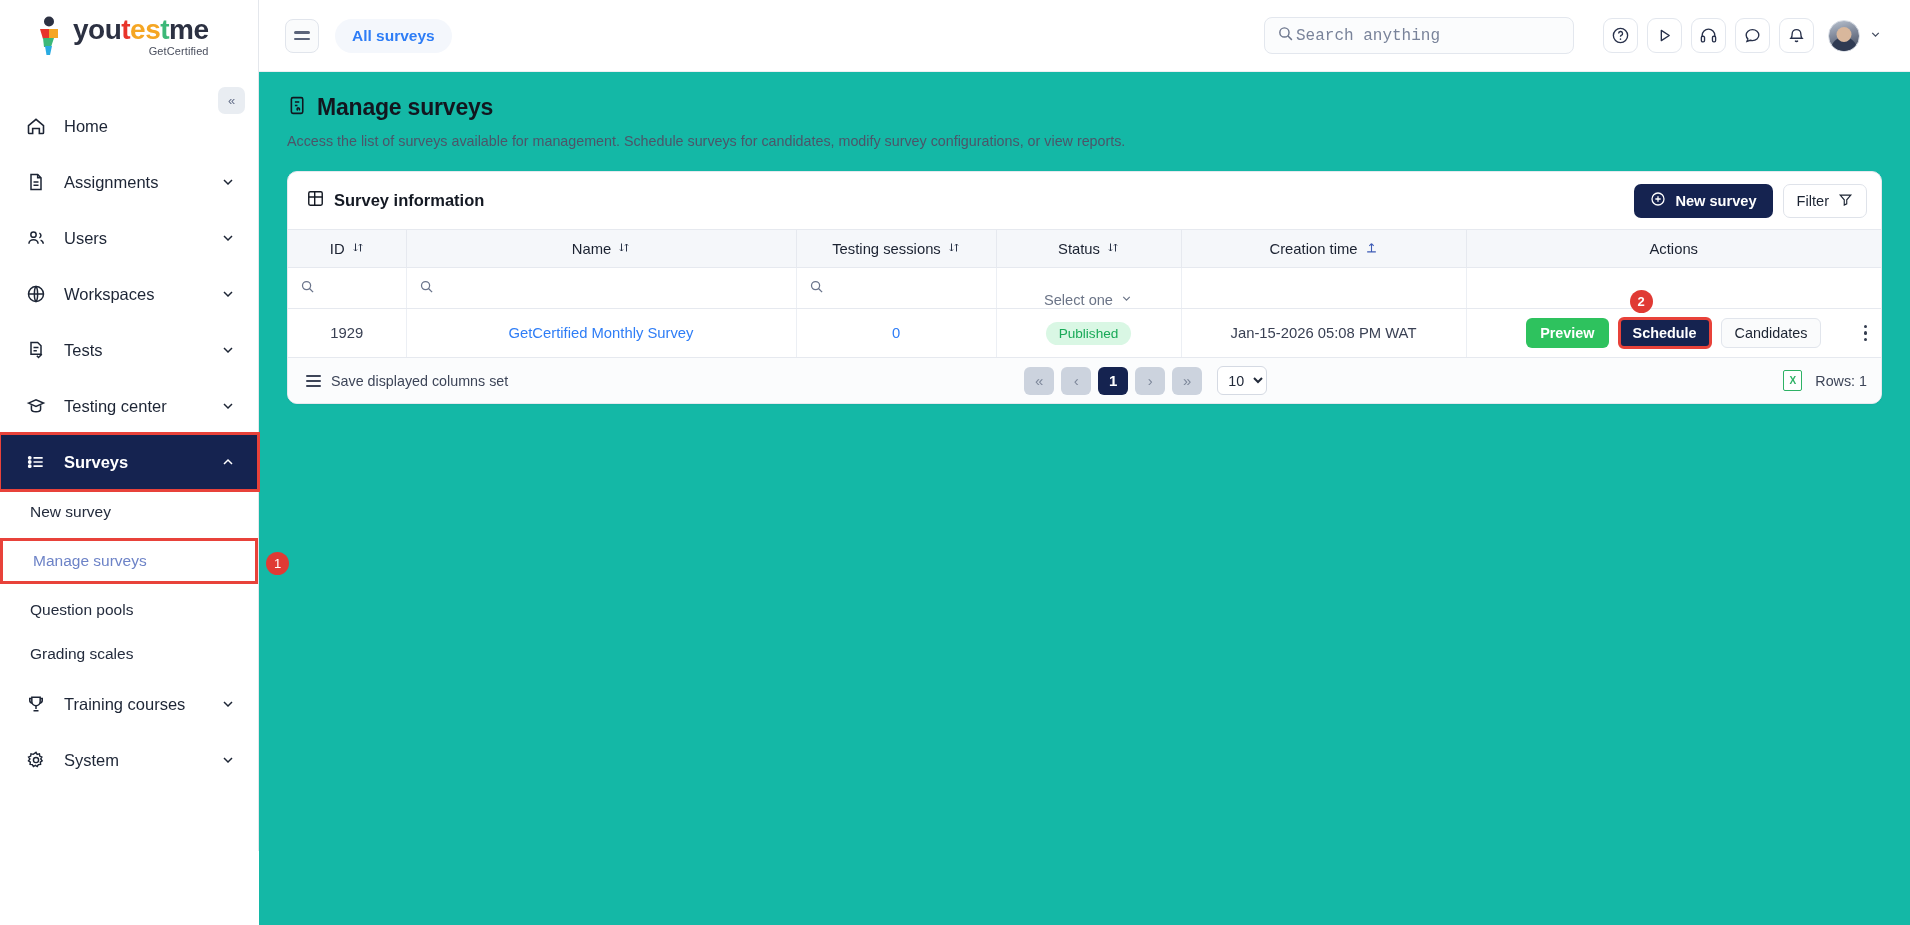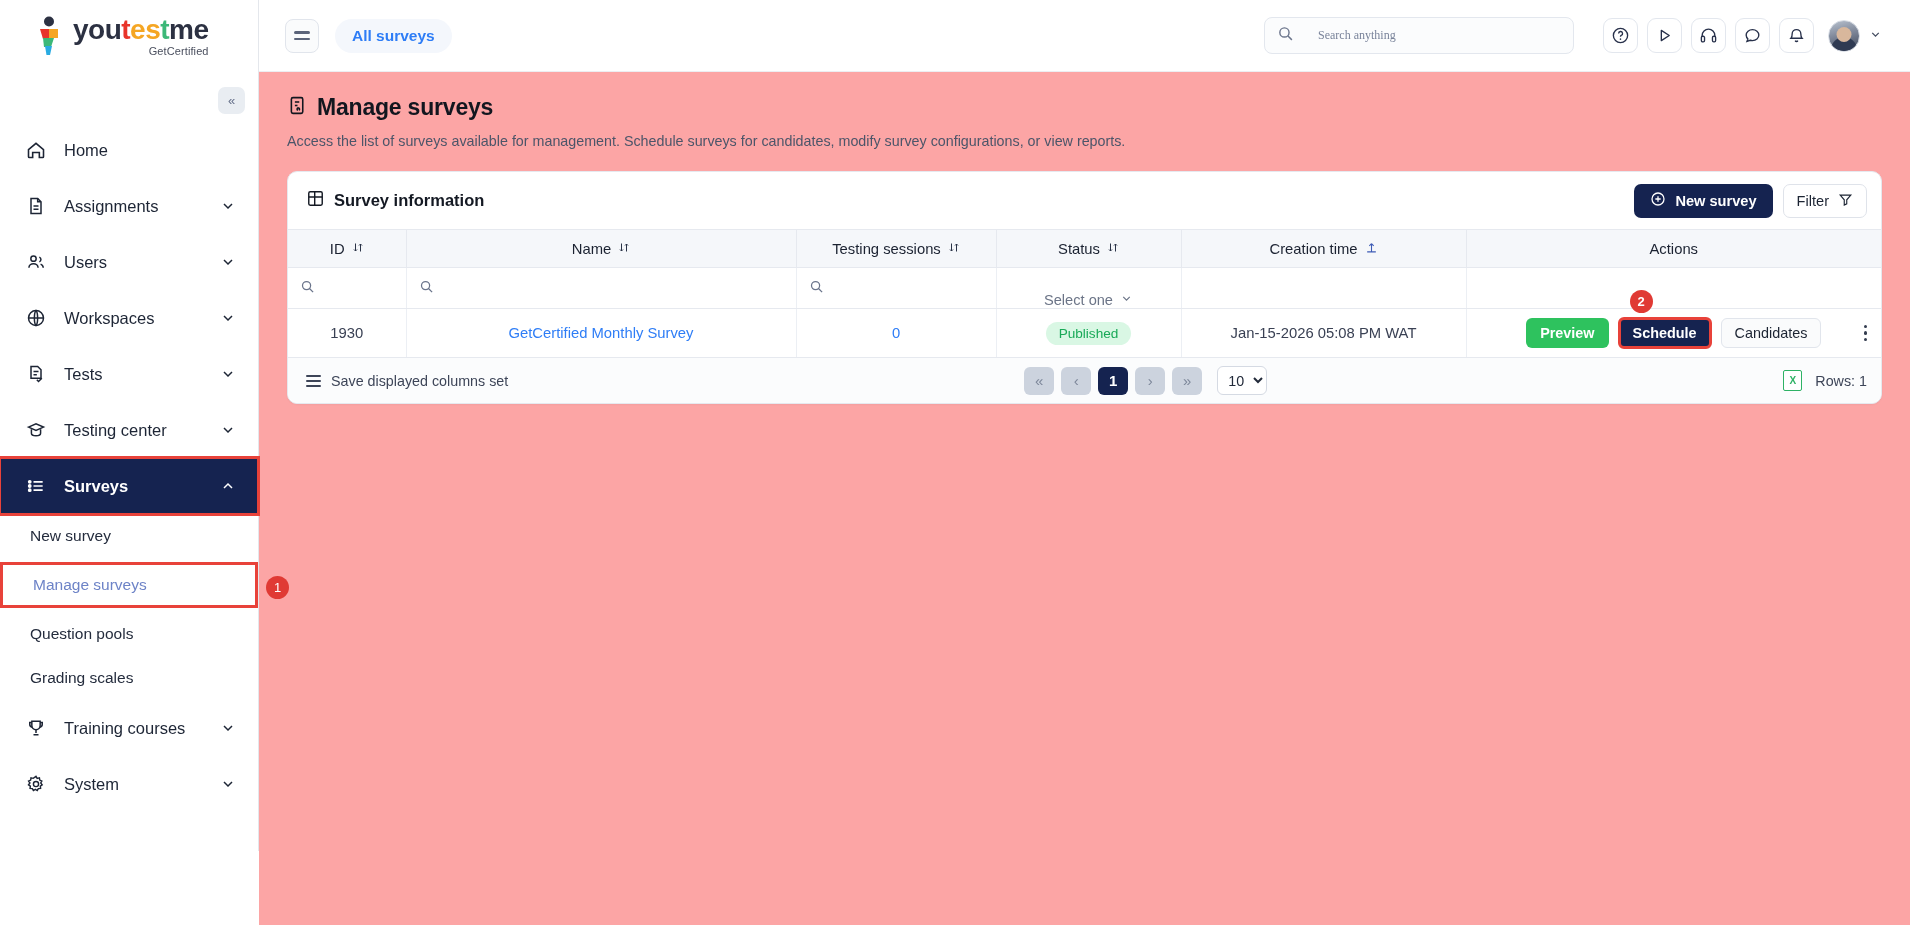--- a/index.html
+++ b/index.html
@@ -10,21 +10,21 @@
     overflow: hidden;
   }
   .app { display: flex; width: 1910px; height: 925px; position: relative; }
 
   
   .sidebar {
     width: 259px; min-width: 259px; height: 851px;
     background: #ffffff;
     border-right: 1px solid #e4e7ec;
     position: relative;
-    display: flex; flex-direction: column; gap: 24px;
+    display: flex; flex-direction: column;
   }
   .logo-area {
     height: 72px; display: flex; align-items: center; padding-left: 32px;
     position: relative;
   }
   .logo-mark { width: 34px; height: 40px; position: relative; margin-right: 7px; }
   .logo-text-wrap { display: flex; flex-direction: column; line-height: 1; }
   .logo-word { font-size: 28px; font-weight: bold; letter-spacing: -0.5px; }
   .logo-word .c1 { color: #2c3142; }
   .logo-word .c2 { color: #e8342a; }
@@ -69,21 +69,21 @@
     background: #ffffff;
   }
   .badge-num {
     position: absolute; width: 23px; height: 23px; border-radius: 50%;
     background: #e03a34; color: #fff; font-size: 13px;
     display: flex; align-items: center; justify-content: center;
     font-family: "Liberation Sans", sans-serif; z-index: 40;
   }
 
   
-  .main { flex: 1; display: flex; flex-direction: column; background: #fca5a5; min-width: 0;}
+  .main { flex: 1; display: flex; flex-direction: column; background: #14b8a6; min-width: 0;}
   .topbar {
     height: 72px; background: #ffffff; display: flex; align-items: center;
     padding: 0 28px 0 26px; border-bottom: 1px solid #eceef2;
   }
   .hamburger {
     width: 34px; height: 34px; border: 1px solid #e1e5ec; border-radius: 8px;
     background: #fafbfc; display: flex; align-items: center; justify-content: center;
     cursor: pointer; flex-direction: column; gap: 4px;
   }
   .hamburger i { display:block; width: 16px; height: 2.4px; background: #5b647a; border-radius: 2px;}
@@ -93,22 +93,22 @@
     cursor: pointer;
   }
   .topbar-spacer { flex: 1; }
   .searchbox {
     width: 310px; height: 37px; border: 1px solid #e3e7ee; border-radius: 8px;
     background: #fbfcfd; display: flex; align-items: center; padding: 0 12px;
     margin-right: 20px;
   }
   .searchbox input {
     border: none; outline: none; background: transparent; flex: 1;
-    font-size: 12px; color: #3b4459; font-family: Liberation Serif, serif;
-    margin-left: 24px;
+    font-size: 16px; color: #3b4459; font-family: Liberation Mono, monospace;
+    margin-left: 2px;
   }
   .searchbox input::placeholder { color: #79839a; }
   .icon-btn {
     width: 35px; height: 35px; border: 1px solid #e3e7ee; border-radius: 9px;
     background: #ffffff; display: flex; align-items: center; justify-content: center;
     margin-left: 9px; cursor: pointer; color: #2b3category;
     color: #27304a;
   }
   .avatar-wrap { display: flex; align-items: center; margin-left: 14px; cursor: pointer; }
   .avatar {
@@ -600,21 +600,21 @@
                   <span><svg width="13" height="13" viewBox="0 0 24 24" fill="none" stroke="#6b7487" stroke-width="2.2">
                         <path d="M6 9l6 6 6-6"></path>
                       </svg></span>
                 </div>
               </td>
               <td></td>
               <td></td>
             </tr>
 
             <tr class="data-row">
-              <td>1930</td>
+              <td>1929</td>
               <td><span class="link-blue">GetCertified Monthly Survey</span></td>
               <td><span class="link-blue">0</span></td>
               <td><span class="pill-green">Published</span></td>
               <td>Jan-15-2026 05:08 PM WAT</td>
               <td class="actions-cell">
                 <div class="actions-wrap">
                   <button class="btn-preview">Preview</button>
                   <button class="btn-schedule">
                     <span>Schedule</span>
                     <span class="badge-num" style="left:9px; top:-30px;">2</span>

